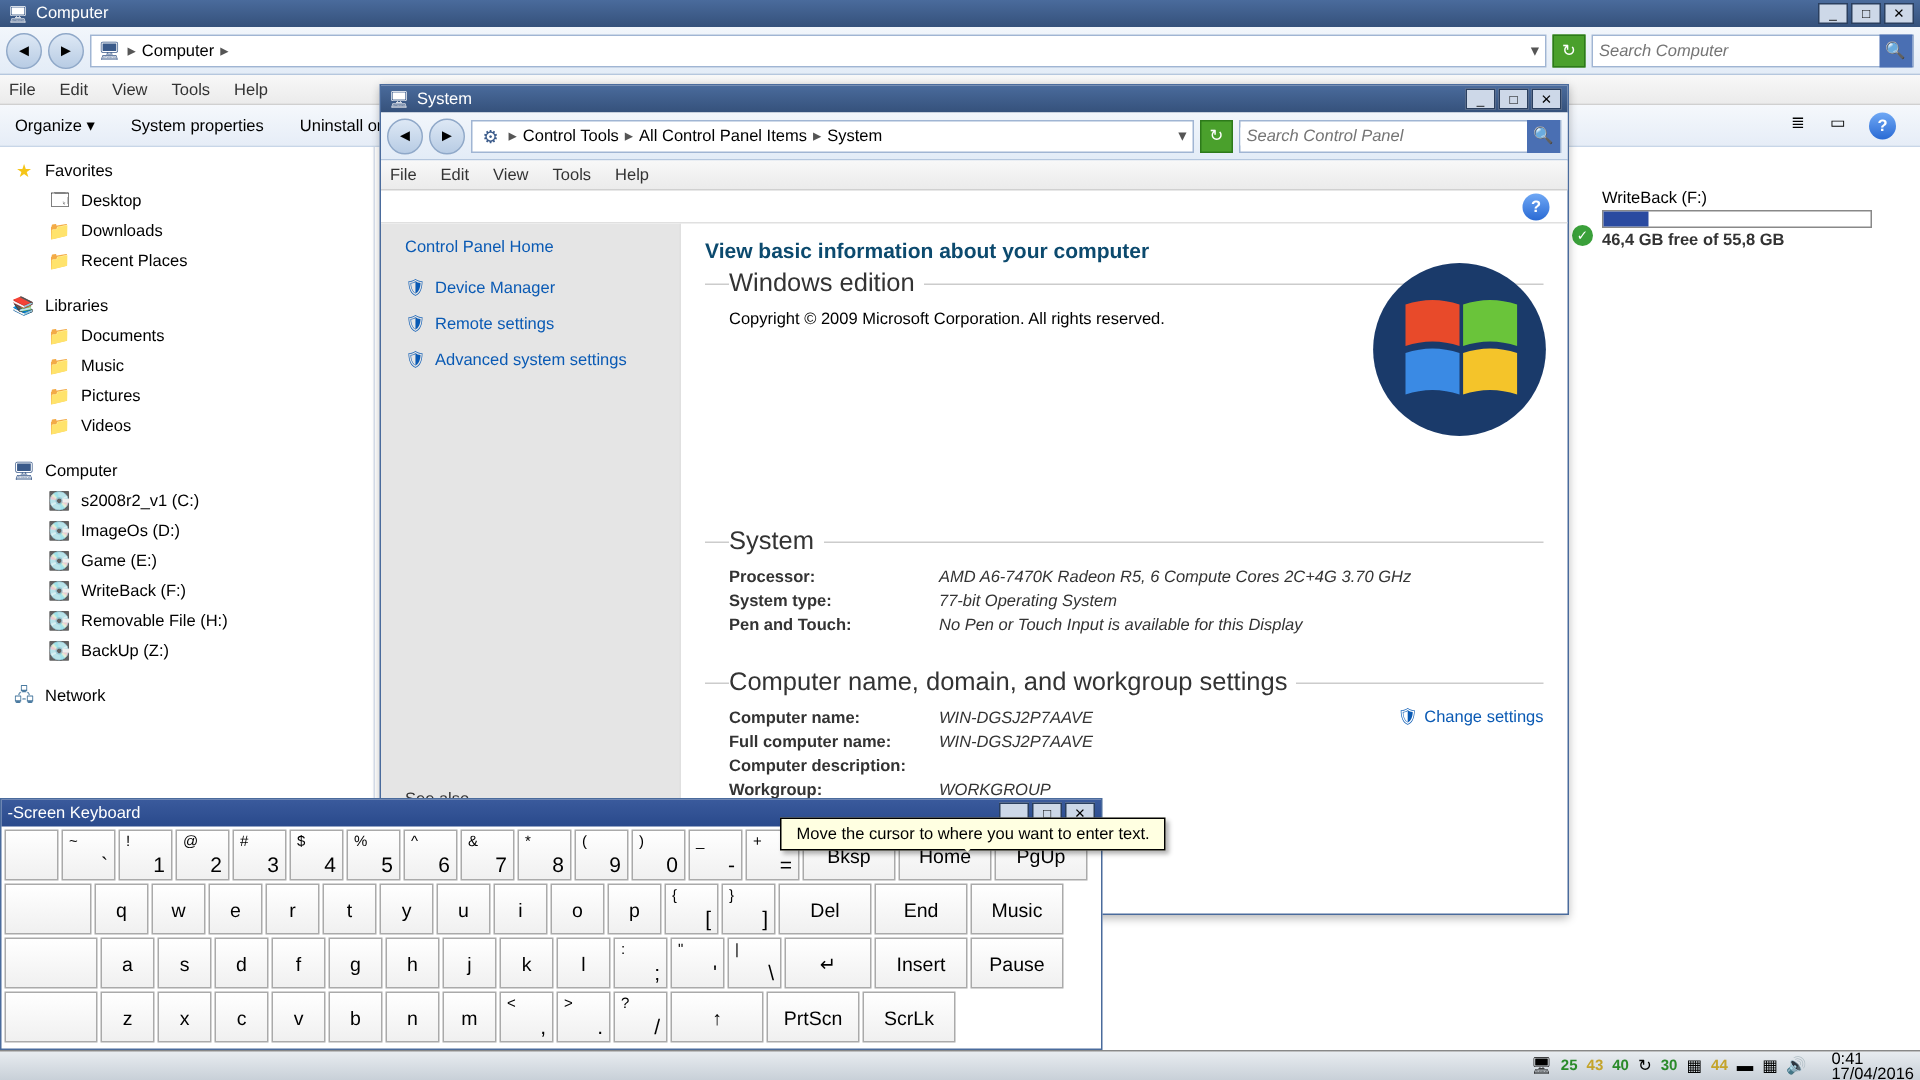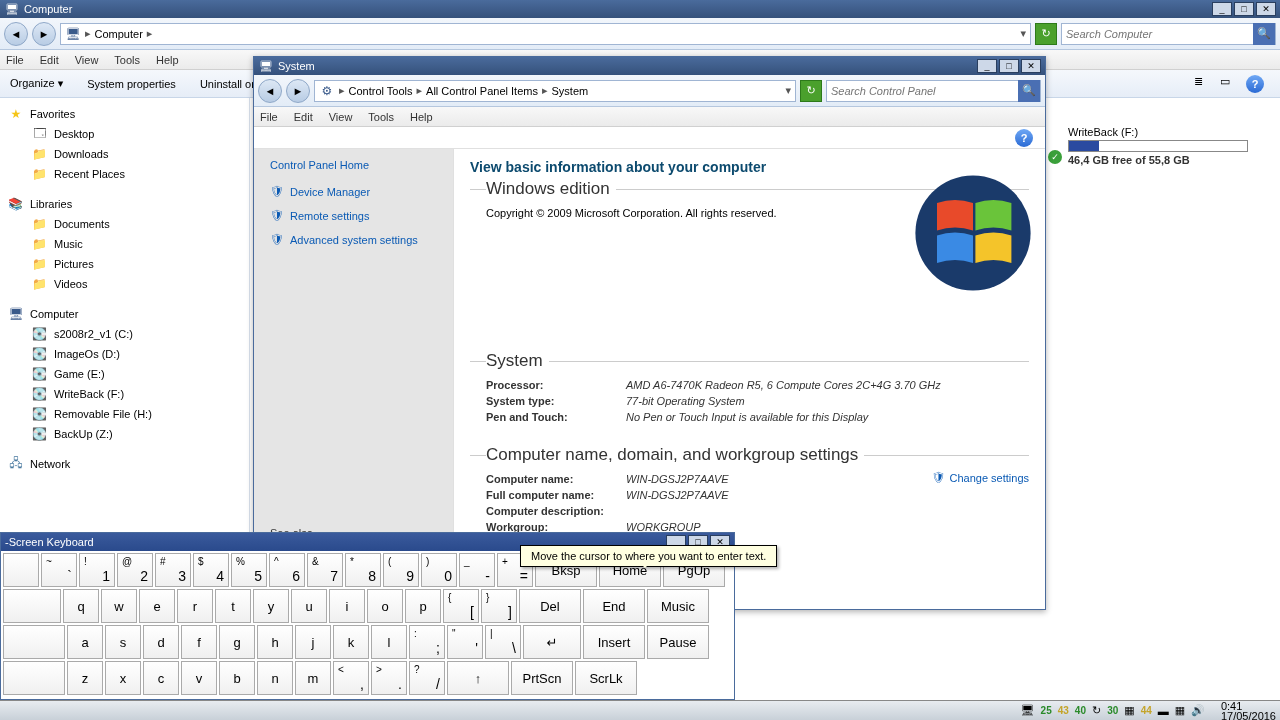--- a/index.html
+++ b/index.html
@@ -498,16 +498,16 @@
     <span class="tn" style="color:#2a8a2a">40</span>
     <span>↻</span>
     <span class="tn" style="color:#2a8a2a">30</span>
     <span>▦</span>
     <span class="tn" style="color:#c4a42a">44</span>
     <span>▬</span>
     <span>▦</span>
     <span>🔊</span>
     <div class="clock">
       <div>0:41</div>
-      <div>17/05/2016</div>
+      <div>17/04/2016</div>
     </div>
   </div>
 </div>
 
 </body></html>

